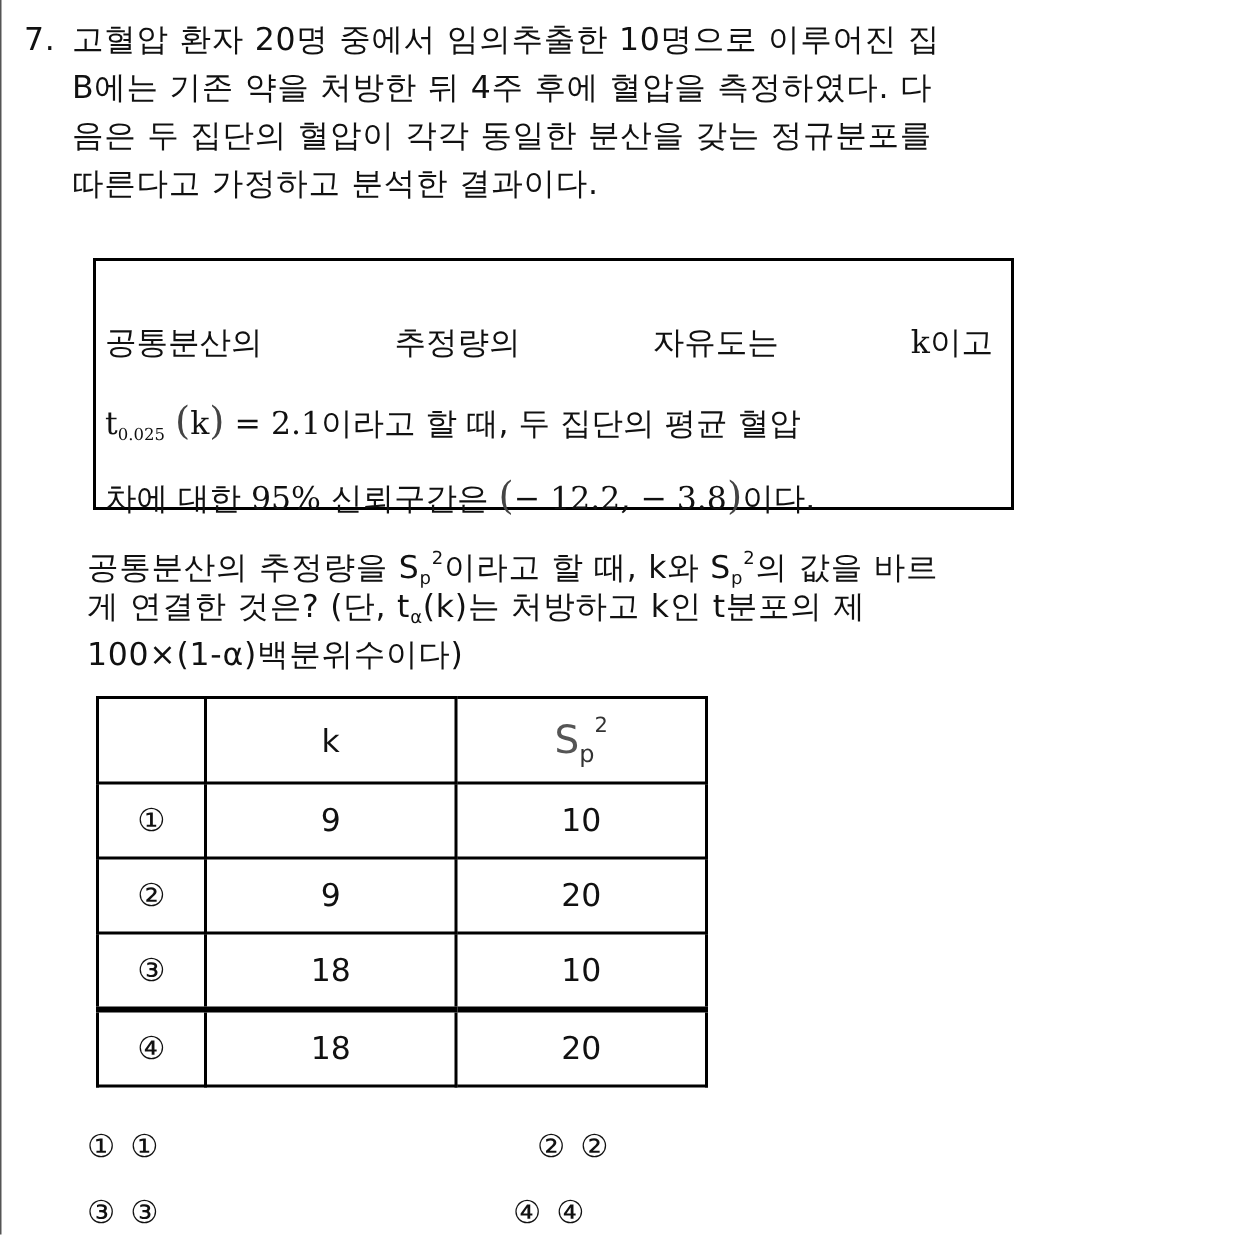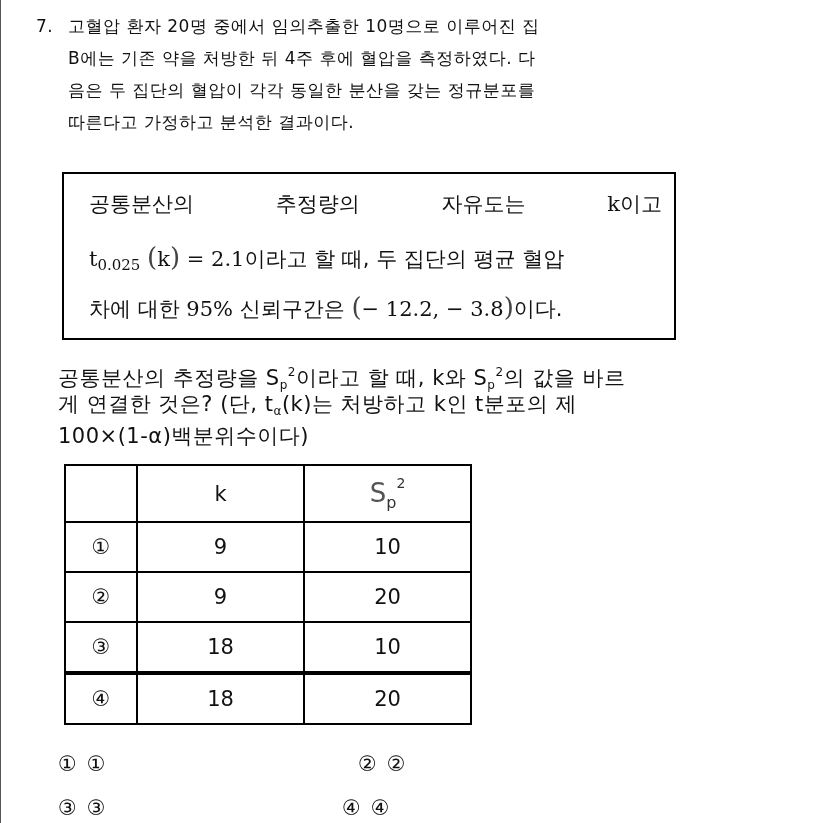--- a/index.html
+++ b/index.html
@@ -5,38 +5,38 @@
   html, body { margin: 0; padding: 0; background: #ffffff; }
   body {
     width: 826px; height: 823px; position: relative; overflow: hidden;
     font-family: "DejaVu Sans", "Liberation Sans", sans-serif;
     color: #111111;
   }
   .page-border {
     position: absolute; left: 0; top: 0; width: 1px; height: 823px; background: #555555;
   }
   .question {
-    position: absolute; left: 36px; top: 10px; width: 780px;
-    font-size: 17px; line-height: 32px; letter-spacing: 0.5px;
+    position: absolute; left: 16px; top: 10px; width: 780px;
+    font-size: 21px; line-height: 32px; letter-spacing: 0.5px;
   }
   .q-line { white-space: nowrap; height: 32px; }
   .q-num { display: inline-block; width: 32px; }
   .indent { padding-left: 32px; }
 
   .info-box {
     position: absolute; left: 62px; top: 172px; width: 614px; height: 168px;
     border: 2px solid #000; box-sizing: border-box;
     font-size: 21px;
   }
-  .box-line { position: absolute; left: 25px; right: 12px; white-space: nowrap; }
+  .box-line { position: absolute; left: 6px; right: 12px; white-space: nowrap; margin-top: 24px; }
   .box-line.l1 { top: 16px; display: flex; justify-content: space-between; }
   .box-line.l2 { top: 68px; }
   .box-line.l3 { top: 118px; }
   .serif { font-family: "DejaVu Serif", "Liberation Serif", serif; }
-  .sub-small { font-size: 15px; vertical-align: -4px; }
+  .sub-small { font-size: 11px; vertical-align: -4px; }
   .paren { font-size: 26px; color: #444; font-family: "DejaVu Serif", serif; }
 
   .follow {
     position: absolute; left: 58px; top: 350px; width: 740px;
     font-size: 21px; line-height: 44px; letter-spacing: 0.5px;
   }
   .follow .q-line { height: 32px; }
   sub.small { font-size: 12px; vertical-align: -4px; }
   sup.small { font-size: 12px; vertical-align: 9px; }
 

